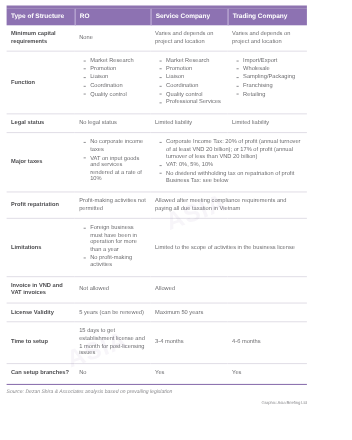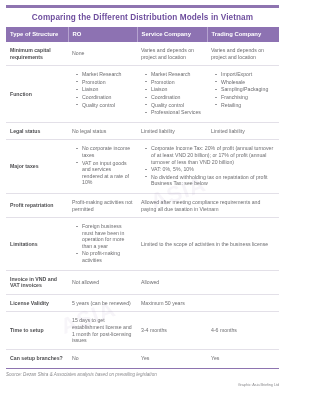--- a/index.html
+++ b/index.html
@@ -119,21 +119,20 @@
   .wm1{left:150px;top:175px;transform:rotate(-20deg);}
   .wm2{left:60px;top:300px;transform:rotate(-20deg);}
 </style>
 </head>
 <body>
 
 <div class="sheet">
 
   <div class="topbar"></div>
 
-  <div class="title">Comparing the Different Distribution Models in Vietnam</div>
 
   <div class="wm wm1">ASIA</div>
   <div class="wm wm2">ASIA</div>
 
   <table>
     <colgroup>
       <col class="c1">
         <col class="c2">
         <col class="c3">
         <col class="c4">

